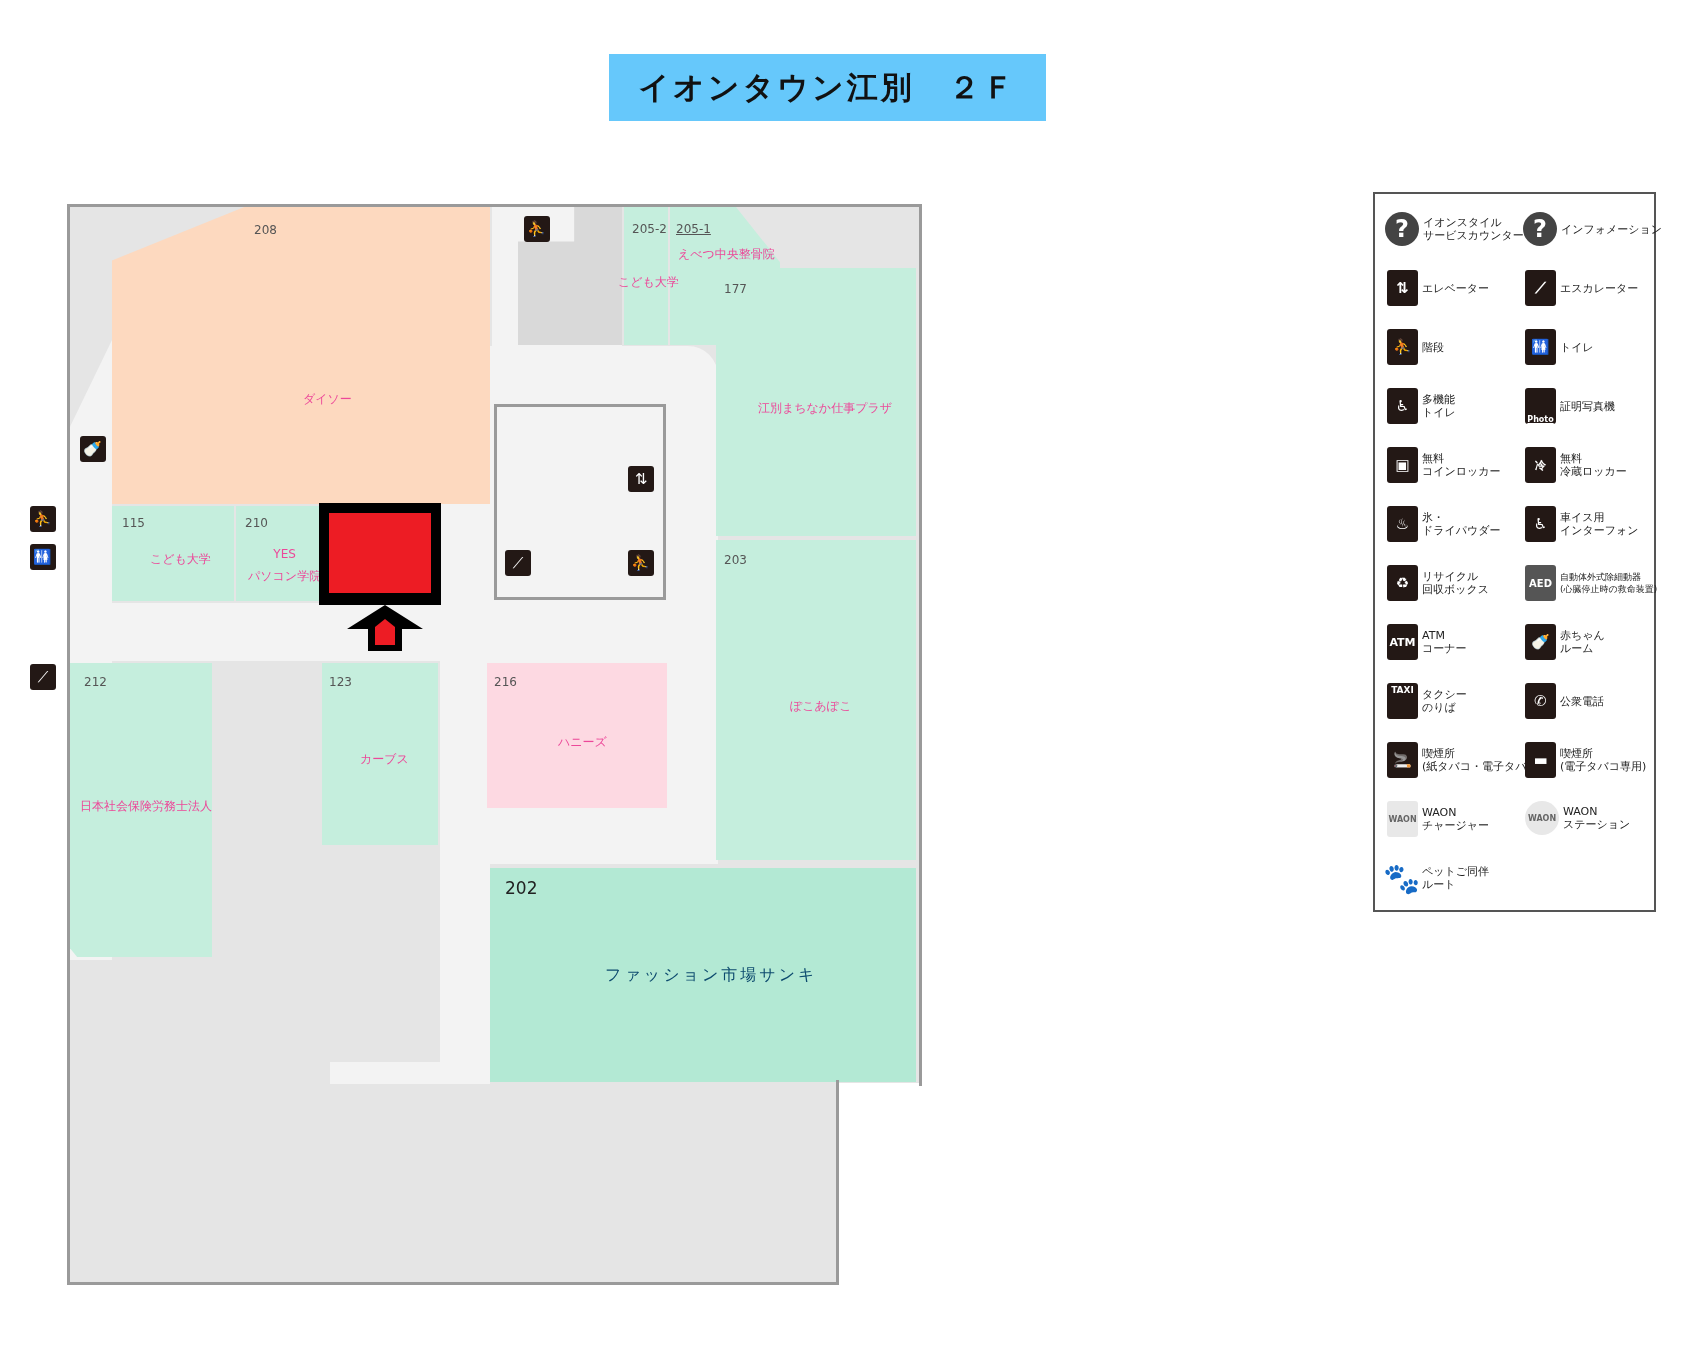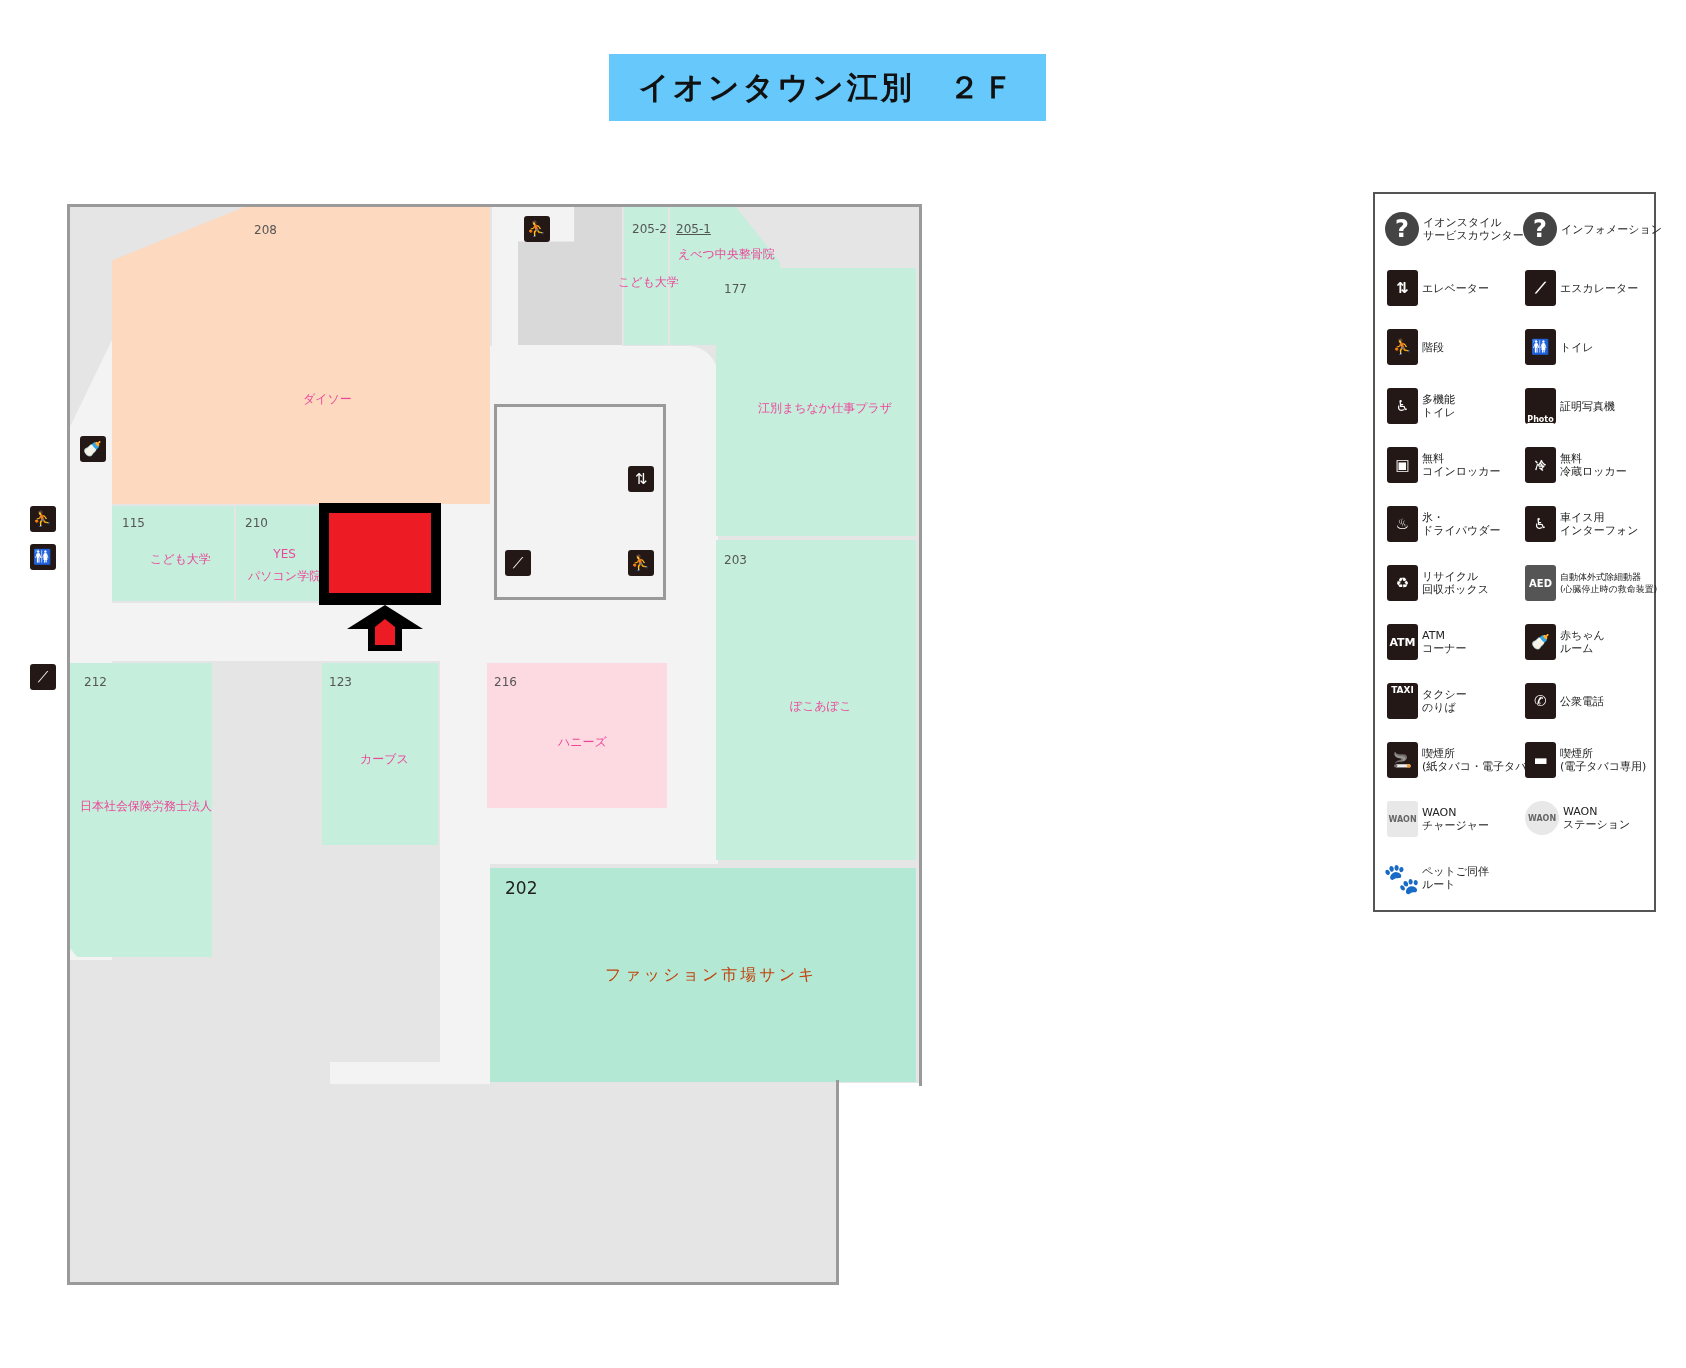--- a/index.html
+++ b/index.html
@@ -112,21 +112,21 @@
   <div class="shape green" style="left:322px;top:663px;width:116px;height:182px;"></div>
   <span class="unit-num" style="left:329px;top:675px;">123</span>
   <span class="unit-name" style="left:360px;top:751px;">カーブス</span>
 
   <div class="shape pink" style="left:487px;top:663px;width:180px;height:145px;"></div>
   <span class="unit-num" style="left:494px;top:675px;">216</span>
   <span class="unit-name" style="left:558px;top:734px;">ハニーズ</span>
 
   <div class="shape green2" style="left:490px;top:868px;width:426px;height:214px;"></div>
   <span class="unit-num" style="left:505px;top:878px;font-size:17px;color:#222;">202</span>
-  <span class="unit-name" style="left:605px;top:965px;font-size:16px;color:#c2410c;letter-spacing:3px;">ファッション市場サンキ</span>
+  <span class="unit-name" style="left:605px;top:965px;font-size:16px;color:#0c4a6e;letter-spacing:3px;">ファッション市場サンキ</span>
 
   <div class="shape" style="left:494px;top:404px;width:172px;height:196px;border:3px solid #9a9a9a;box-sizing:border-box;background:#f3f3f3;"></div>
 
   <div class="outline" style="left:67px;top:204px;width:855px;height:882px;border-bottom:none;"></div>
   <div class="outline" style="left:67px;top:1080px;width:772px;height:205px;border-top:none;"></div>
 
   <div class="icon" style="left:524px;top:216px;">⛹</div>
   <div class="icon" style="left:80px;top:436px;">🍼</div>
   <div class="icon" style="left:30px;top:506px;">⛹</div>
   <div class="icon" style="left:30px;top:544px;">🚻</div>

